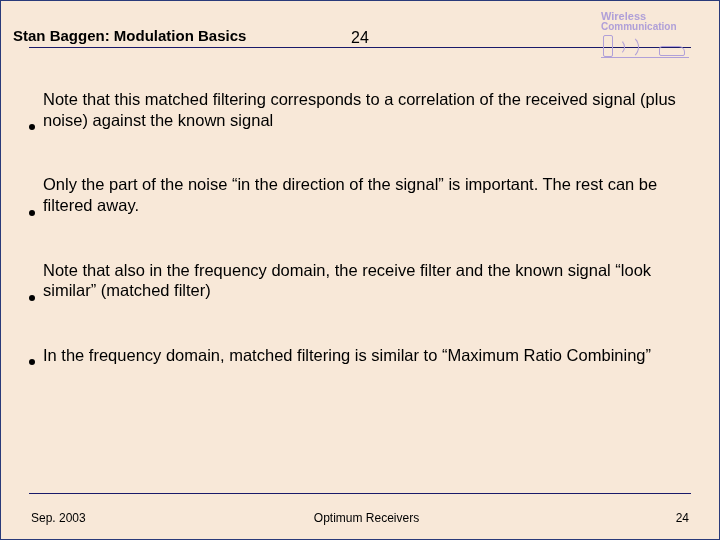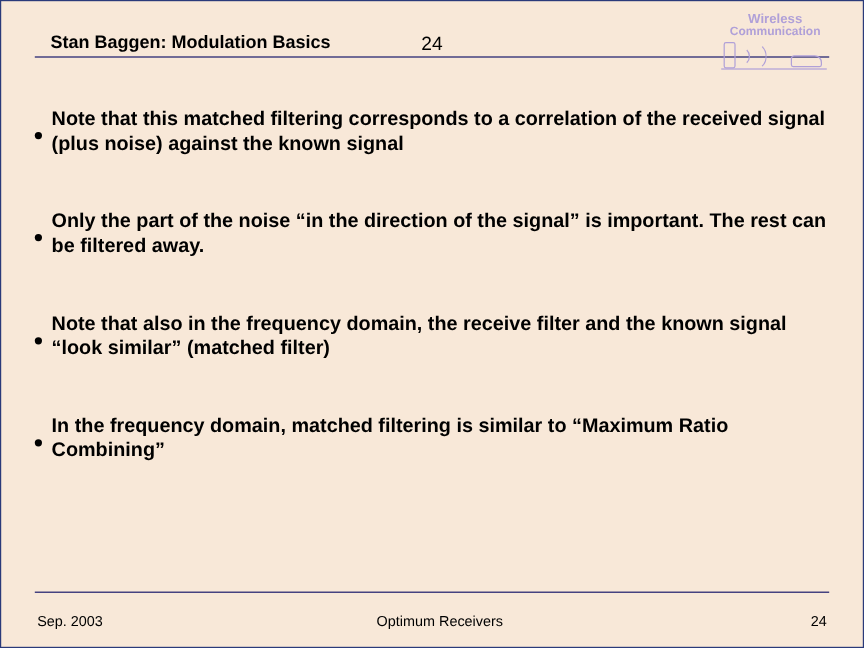--- a/index.html
+++ b/index.html
@@ -23,21 +23,21 @@
   }
   .header-rule {
     position: absolute;
     left: 28px;
     right: 28px;
     top: 46px;
     border-bottom: 1.5px solid #1a1a6a;
   }
   .header-title {
     position: absolute;
-    left: 41px;
+    left: 12px;
     top: 26px;
     font-size: 15px;
     font-weight: bold;
     color: #000;
   }
   .header-page {
     position: absolute;
     left: 350px;
     top: 28px;
     font-size: 16px;
@@ -49,21 +49,21 @@
     top: 10px;
     width: 90px;
     height: 44px;
   }
   .logo-text {
     font-family: "Comic Sans MS", cursive, sans-serif;
     font-size: 10px;
     font-weight: bold;
     color: #b0a0d8;
     line-height: 1.0;
-    text-align: center;
+    text-align: left;
   }
   .logo-text .line1 { font-size: 11px; }
   .logo-art {
     width: 88px;
     height: 24px;
     border-bottom: 1px solid #b0a0d8;
     position: relative;
     margin-top: 2px;
   }
   .logo-art .phone {
@@ -86,26 +86,25 @@
     right: 4px; bottom: 1px;
     width: 26px; height: 10px;
     border: 1px solid #b0a0d8;
     border-radius: 3px 6px 2px 2px;
   }
   .content {
     padding: 24px 28px 0 28px;
   }
   .bullet-item {
     display: flex;
-    align-items: center;
+    align-items: flex-end;
     margin-bottom: 44px;
     font-size: 16.5px;
     line-height: 1.25;
     color: #000;
-    font-weight: bold;
   }
   .bullet-dot {
     width: 6px;
     height: 6px;
     border-radius: 50%;
     background: #000;
     margin-top: 7px;
     margin-right: 8px;
     flex-shrink: 0;
   }

